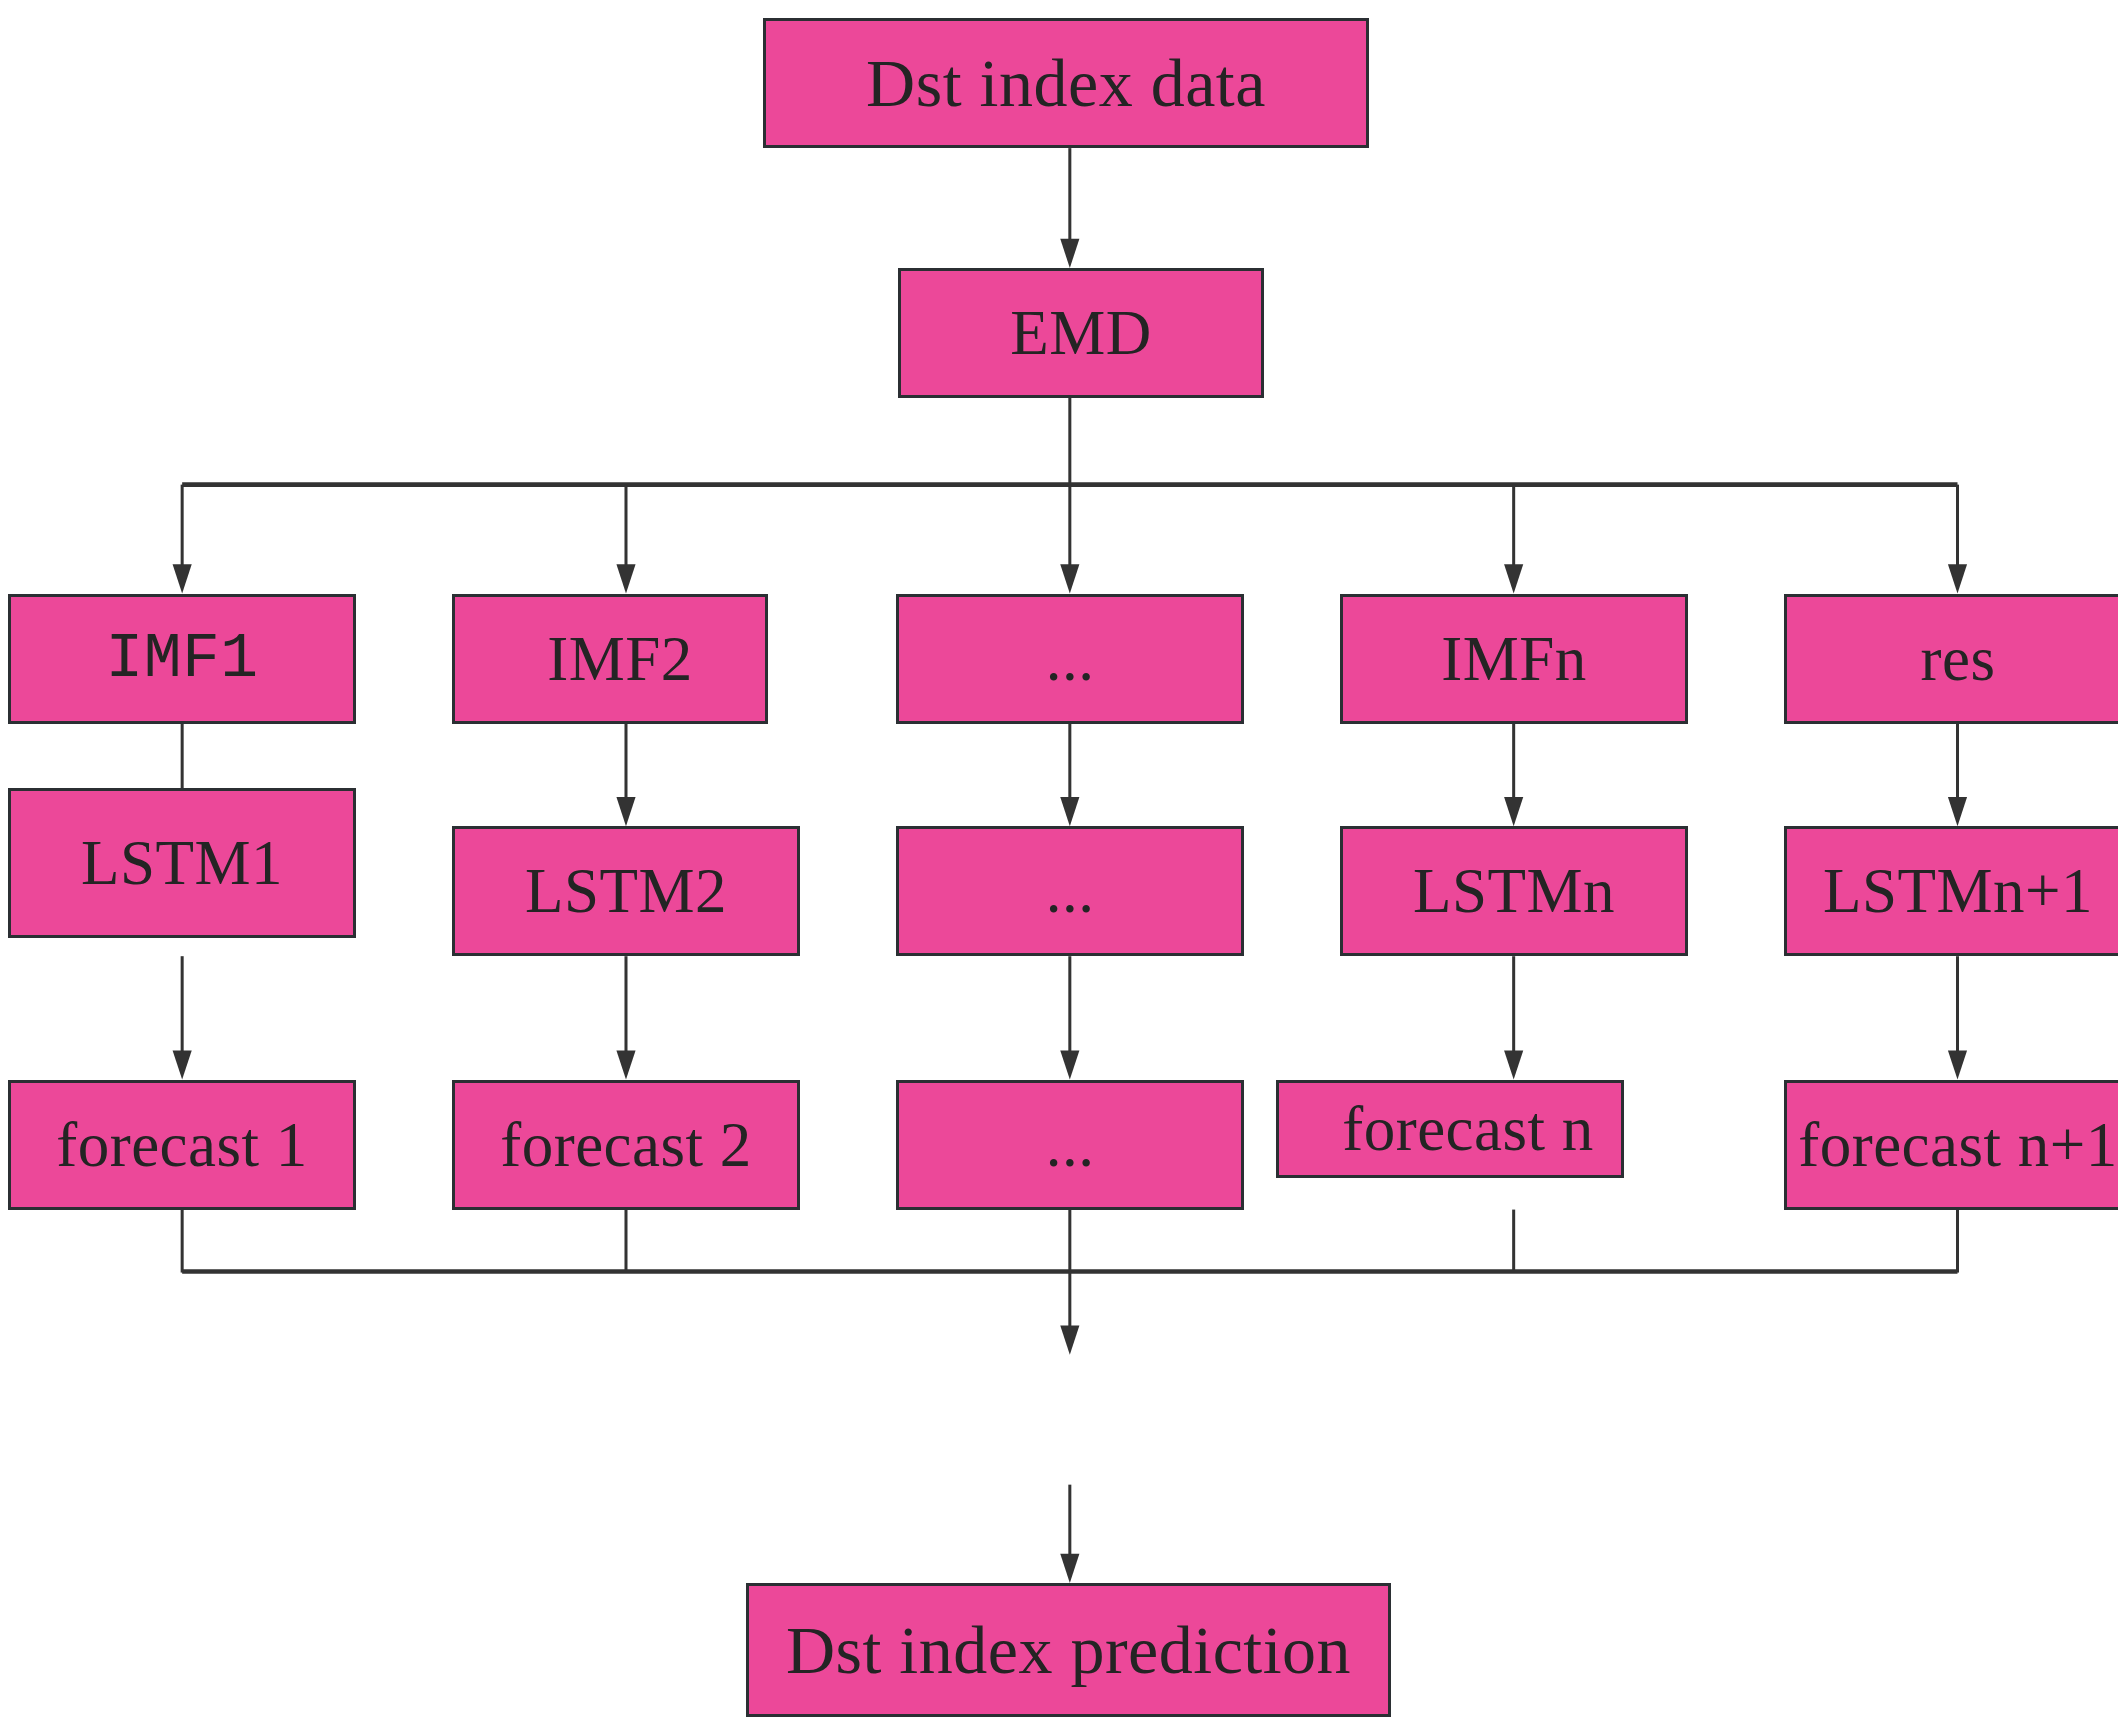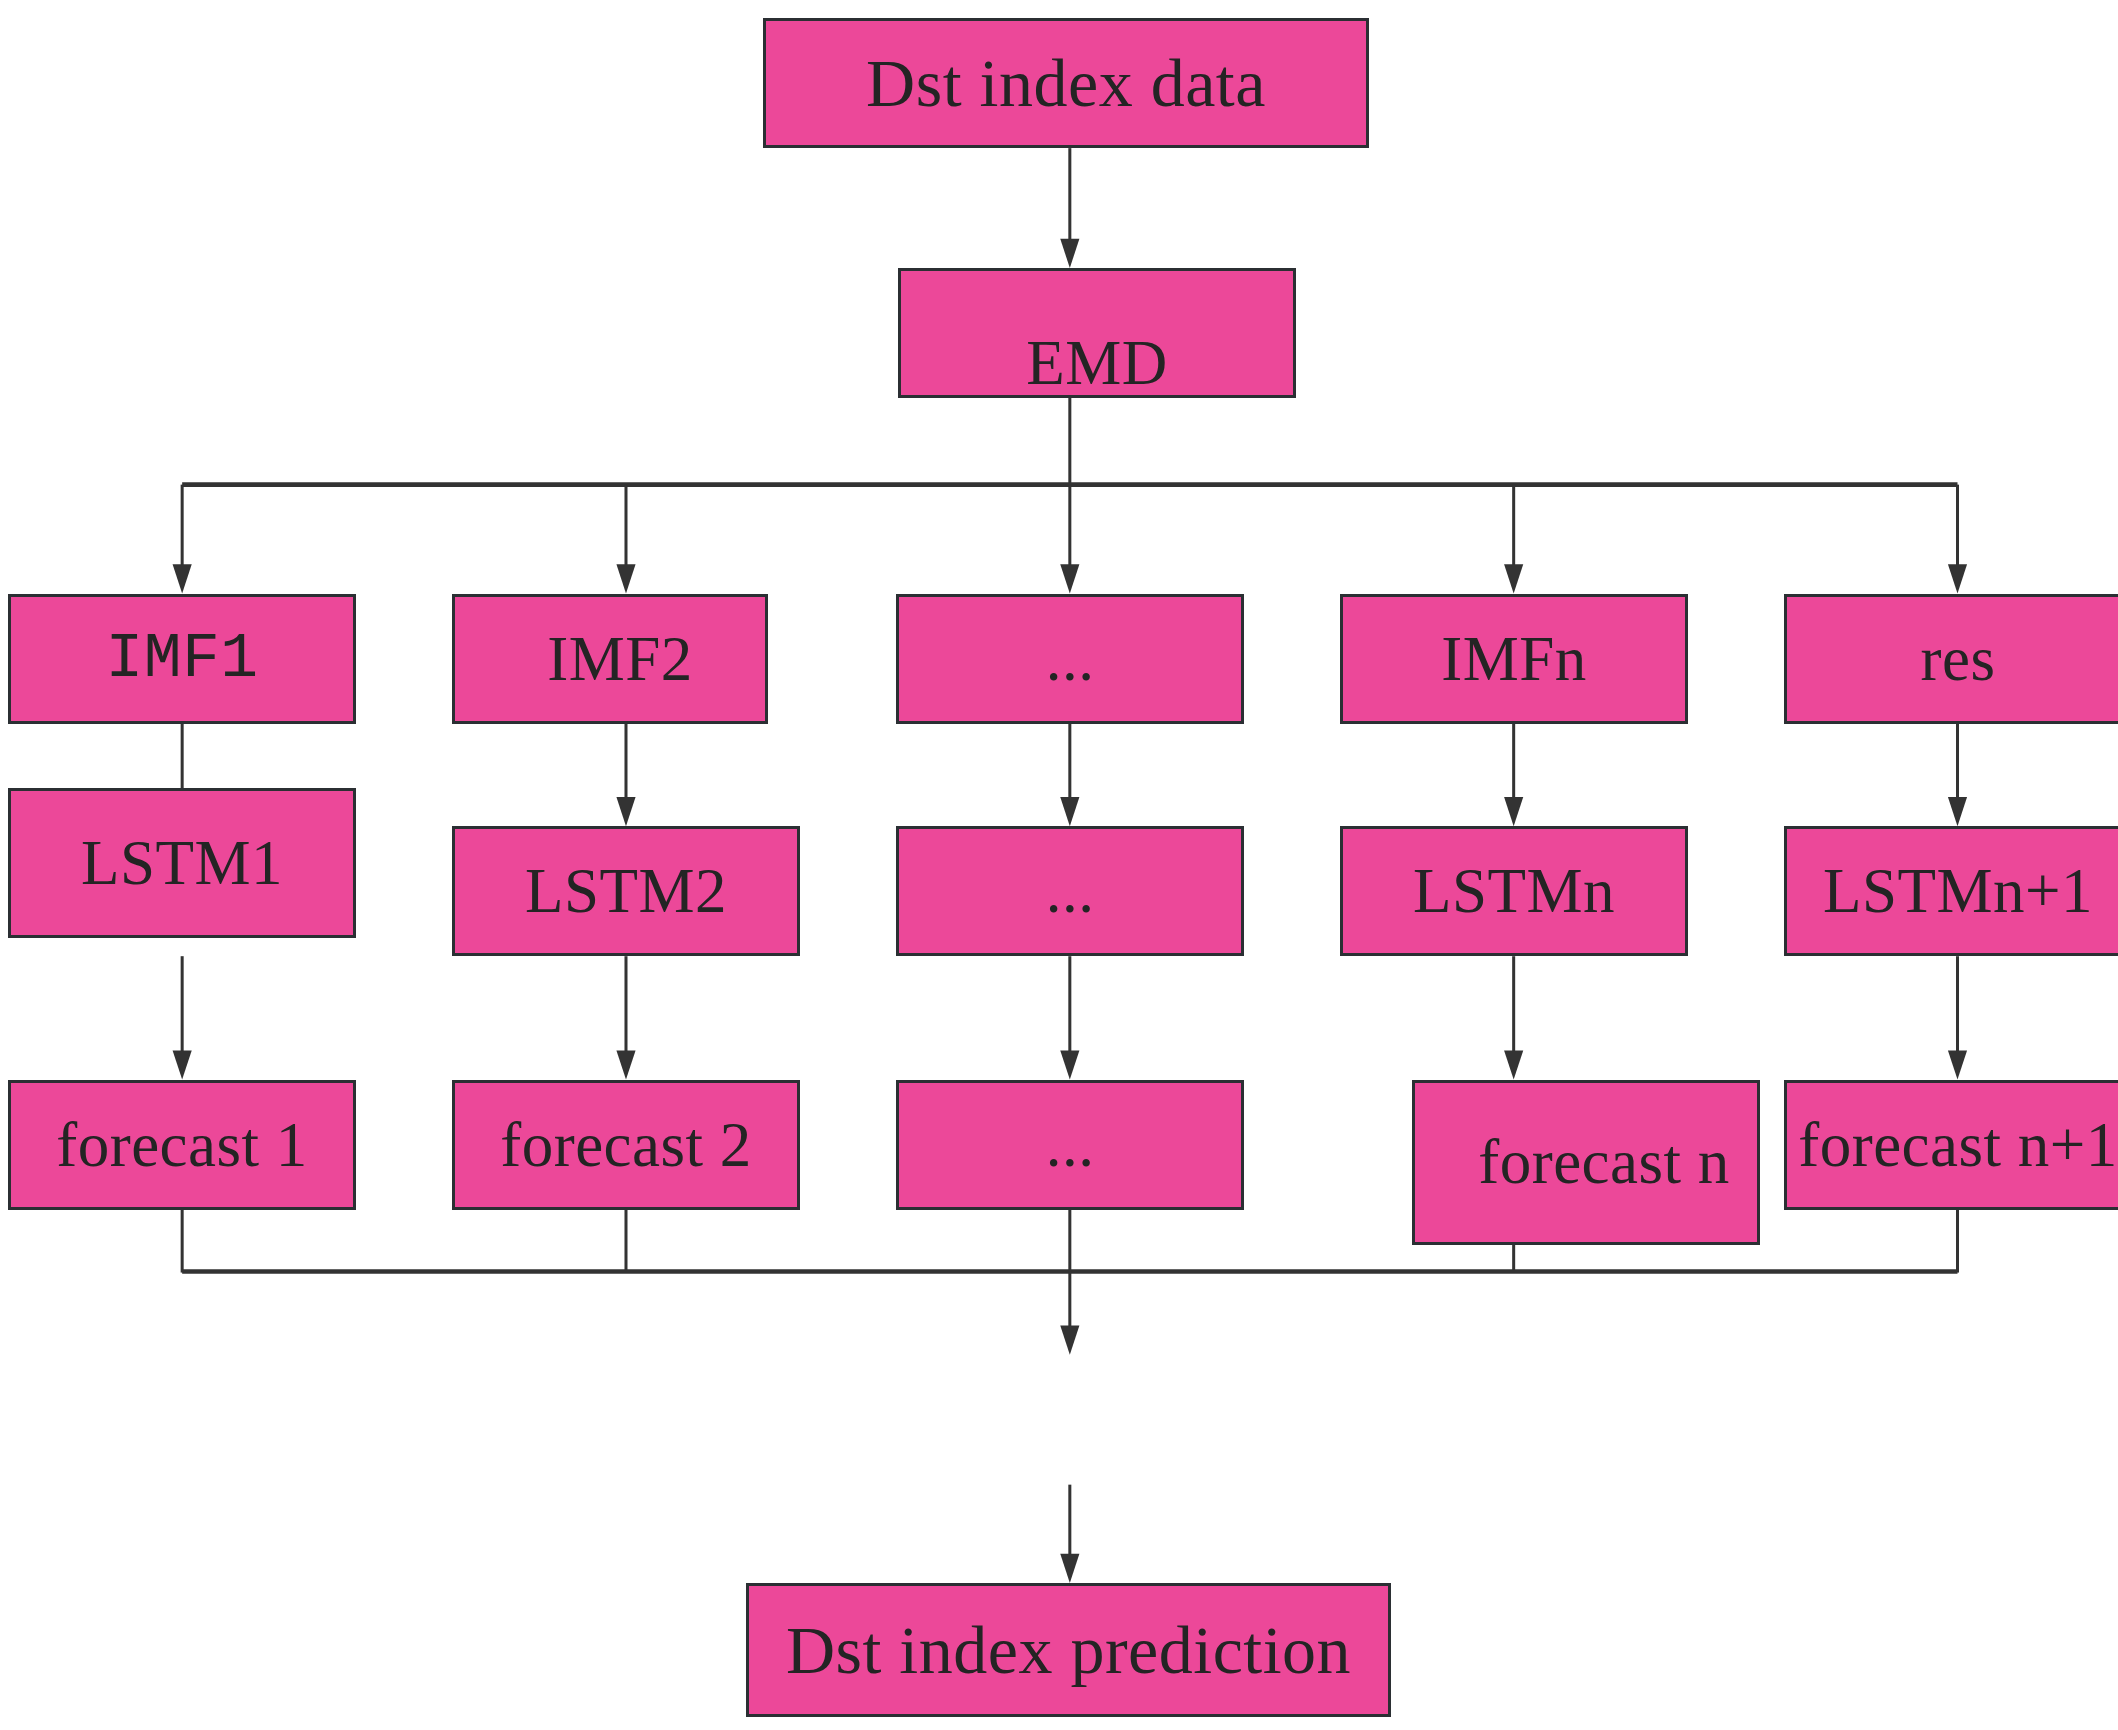--- a/index.html
+++ b/index.html
@@ -90,21 +90,21 @@
     <line x1="361" y1="2524" x2="3885" y2="2524" stroke-width="9"></line>
     <line x1="2123" y1="2524" x2="2123" y2="2635"></line>
     <polygon points="2104,2631 2142,2631 2123,2689" fill="#333333" stroke="none"></polygon>
     <line x1="2123" y1="2947" x2="2123" y2="3088"></line>
     <polygon points="2104,3084 2142,3084 2123,3142" fill="#333333" stroke="none"></polygon>
   </svg>
 
   <div class="box wide" style="left:763px; top:18px; width:606px; height:130px;">
     <span>Dst index data</span>
   </div>
-  <div class="box" style="left:898px; top:268px; width:398px; height:130px;align-items:flex-end;">
+  <div class="box" style="left:898px; top:268px; width:366px; height:130px;">
     <span>EMD</span>
   </div>
 
   <div class="box" style="left:8px; top:594px; width:348px; height:130px;font-family:Liberation Mono, monospace;">
     <span>IMF1</span>
   </div>
   <div class="box" style="left:452px; top:594px; width:316px; height:130px;padding-left:20px;">
     <span>IMF2</span>
   </div>
   <div class="box" style="left:896px; top:594px; width:348px; height:130px;">
@@ -135,21 +135,21 @@
 
   <div class="box" style="left:8px; top:1080px; width:348px; height:130px;">
     <span>forecast 1</span>
   </div>
   <div class="box" style="left:452px; top:1080px; width:348px; height:130px;">
     <span>forecast 2</span>
   </div>
   <div class="box" style="left:896px; top:1080px; width:348px; height:130px;">
     <span>...</span>
   </div>
-  <div class="box" style="left:1412px; top:1080px; width:348px; height:165px;padding-left:36px;">
+  <div class="box" style="left:1276px; top:1080px; width:348px; height:98px;padding-left:36px;">
     <span>forecast n</span>
   </div>
   <div class="box" style="left:1784px; top:1080px; width:348px; height:130px;">
     <span>forecast n+1</span>
   </div>
 
   <div class="box wide" style="left:746px; top:1583px; width:645px; height:134px;">
     <span>Dst index prediction</span>
   </div>
 

